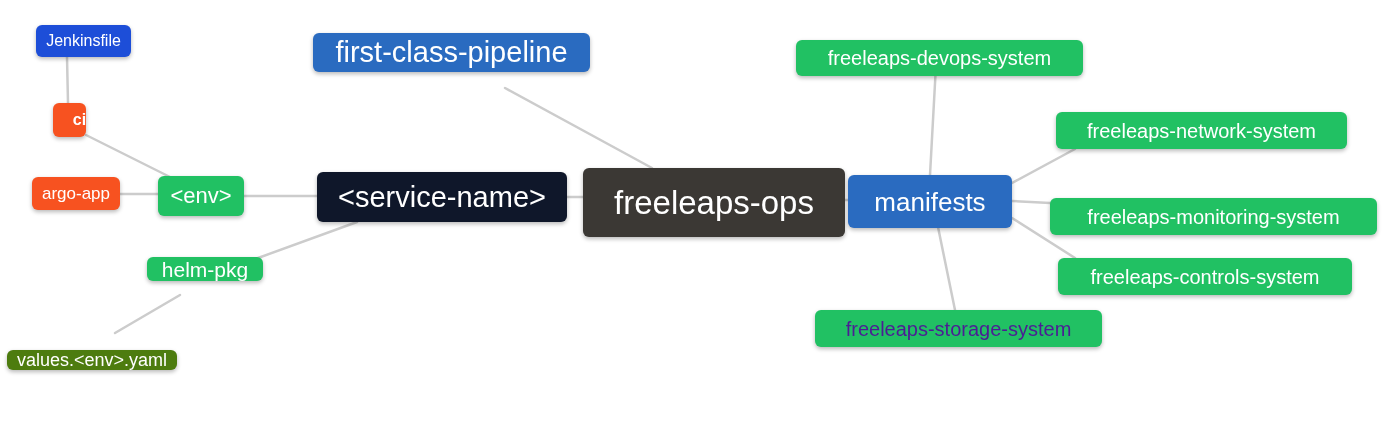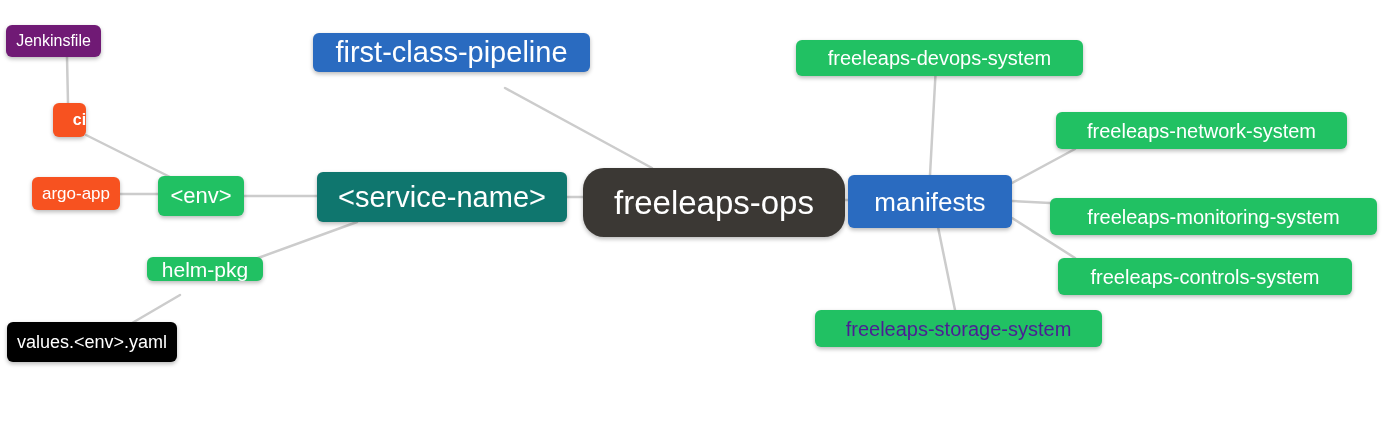--- a/index.html
+++ b/index.html
@@ -47,28 +47,28 @@
       <line x1="180" y1="295" x2="115" y2="333" stroke="#CCCCCC" stroke-width="2.5" stroke-linecap="round"></line>
       <line x1="505" y1="88" x2="652" y2="168" stroke="#CCCCCC" stroke-width="2.5" stroke-linecap="round"></line>
       <line x1="567" y1="197" x2="583" y2="197" stroke="#CCCCCC" stroke-width="2.5" stroke-linecap="round"></line>
       <line x1="845" y1="200" x2="848" y2="200" stroke="#CCCCCC" stroke-width="2.5" stroke-linecap="round"></line>
       <line x1="930" y1="175" x2="936" y2="65" stroke="#CCCCCC" stroke-width="2.5" stroke-linecap="round"></line>
       <line x1="1012" y1="183" x2="1075" y2="149" stroke="#CCCCCC" stroke-width="2.5" stroke-linecap="round"></line>
       <line x1="1012" y1="201" x2="1050" y2="203" stroke="#CCCCCC" stroke-width="2.5" stroke-linecap="round"></line>
       <line x1="1012" y1="218" x2="1075" y2="258" stroke="#CCCCCC" stroke-width="2.5" stroke-linecap="round"></line>
       <line x1="938" y1="227" x2="955" y2="310" stroke="#CCCCCC" stroke-width="2.5" stroke-linecap="round"></line>
     </svg>
-<div class="node" style="left: 6px; top: 25px; width: 95px; height: 32px; background: #701a75; color: rgb(255, 255, 255); font-size: 16px;">Jenkinsfile</div>
+<div class="node" style="left: 36px; top: 25px; width: 95px; height: 32px; background: #1d4ed8; color: rgb(255, 255, 255); font-size: 16px;">Jenkinsfile</div>
     <div class="node" style="left: 53px; top: 103px; width: 33px; height: 34px; background: rgb(247, 82, 32); color: rgb(255, 255, 255); font-size: 16px; font-weight: 700; padding-left: 20px;">ci</div>
     <div class="node" style="left: 32px; top: 177px; width: 88px; height: 33px; background: rgb(247, 82, 32); color: rgb(255, 255, 255); font-size: 17px;">argo-app</div>
     <div class="node" style="left: 158px; top: 176px; width: 86px; height: 40px; background: rgb(33, 193, 99); color: rgb(255, 255, 255); font-size: 22px;">&lt;env&gt;</div>
     <div class="node" style="left: 147px; top: 257px; width: 116px; height: 24px; background: rgb(33, 193, 99); color: rgb(255, 255, 255); font-size: 21px;">helm-pkg</div>
-    <div class="node" style="left: 7px; top: 322px; width: 170px; height: 40px; background: #000000; color: rgb(255, 255, 255); font-size: 18px;">values.&lt;env&gt;.yaml</div>
+    <div class="node" style="left: 7px; top: 350px; width: 170px; height: 20px; background: #4d7c0f; color: rgb(255, 255, 255); font-size: 18px;">values.&lt;env&gt;.yaml</div>
     <div class="node" style="left: 313px; top: 33px; width: 277px; height: 39px; background: rgb(42, 107, 192); color: rgb(255, 255, 255); font-size: 29px;">first-class-pipeline</div>
-    <div class="node" style="left: 317px; top: 172px; width: 250px; height: 50px; background: #0f766e; color: rgb(255, 255, 255); font-size: 29px;">&lt;service-name&gt;</div>
-    <div class="node" style="left: 583px; top: 168px; width: 262px; height: 69px; background: rgb(59, 56, 52); color: rgb(255, 255, 255); font-size: 33px; border-radius: 21px;">freeleaps-ops</div>
+    <div class="node" style="left: 317px; top: 172px; width: 250px; height: 50px; background: #0f172a; color: rgb(255, 255, 255); font-size: 29px;">&lt;service-name&gt;</div>
+    <div class="node" style="left: 583px; top: 168px; width: 262px; height: 69px; background: rgb(59, 56, 52); color: rgb(255, 255, 255); font-size: 33px;">freeleaps-ops</div>
     <div class="node" style="left: 848px; top: 175px; width: 164px; height: 53px; background: rgb(42, 107, 192); color: rgb(255, 255, 255); font-size: 26px;">manifests</div>
     <div class="node" style="left: 796px; top: 40px; width: 287px; height: 36px; background: rgb(33, 193, 99); color: rgb(255, 255, 255); font-size: 20px;">freeleaps-devops-system</div>
     <div class="node" style="left: 1056px; top: 112px; width: 291px; height: 37px; background: rgb(33, 193, 99); color: rgb(255, 255, 255); font-size: 20px;">freeleaps-network-system</div>
     <div class="node" style="left: 1050px; top: 186px; width: 327px; height: 37px; background: rgb(33, 193, 99); color: rgb(255, 255, 255); font-size: 20px; margin-top: 12px;">freeleaps-monitoring-system</div>
     <div class="node" style="left: 1058px; top: 258px; width: 294px; height: 37px; background: rgb(33, 193, 99); color: rgb(255, 255, 255); font-size: 20px;">freeleaps-controls-system</div>
     <div class="node" style="left: 815px; top: 310px; width: 287px; height: 37px; background: rgb(33, 193, 99); color: #4c1d95; font-size: 20px;">freeleaps-storage-system</div>
   </div>
 
 </body></html>

